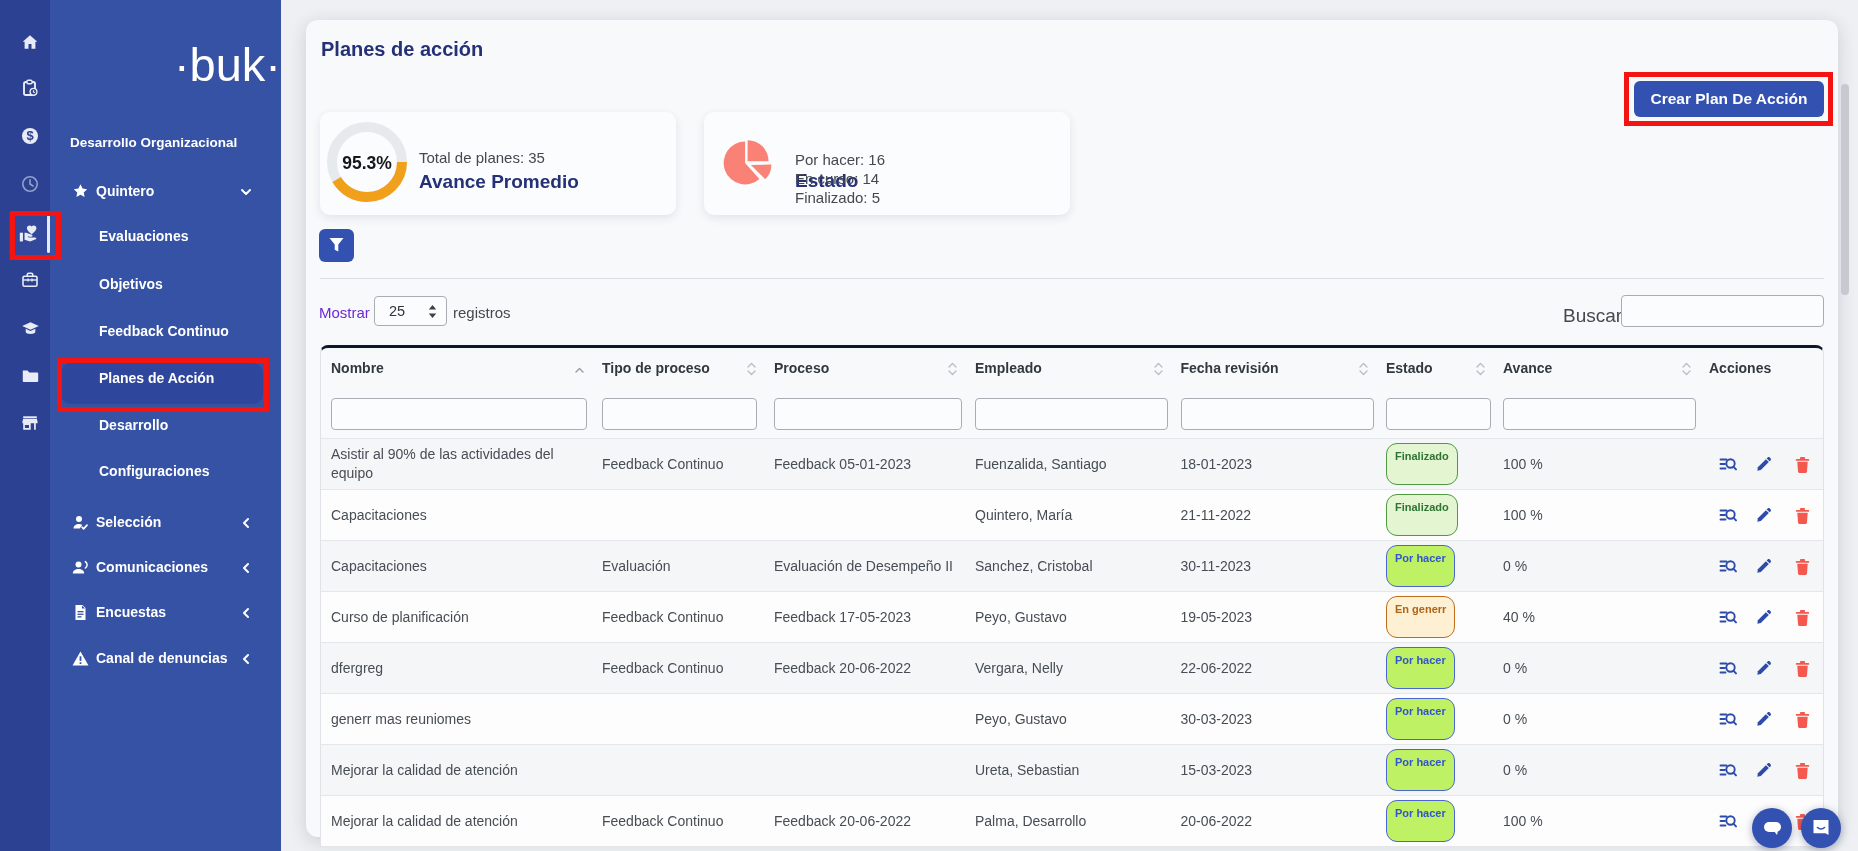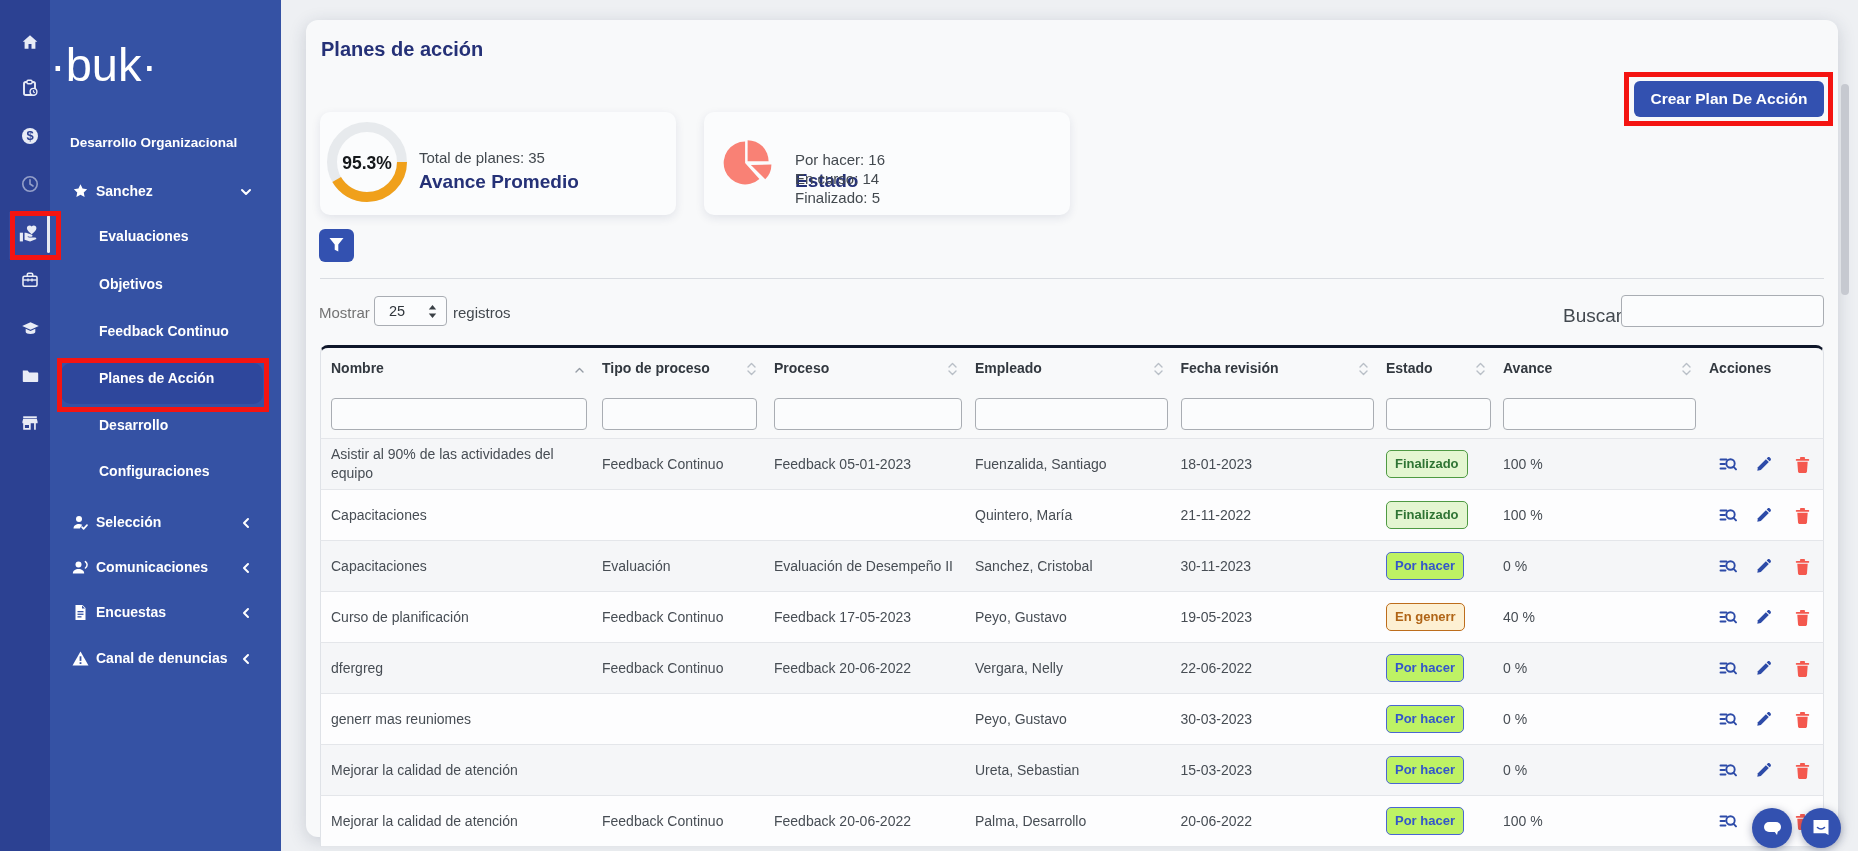--- a/index.html
+++ b/index.html
@@ -6,21 +6,21 @@
   * { margin:0; padding:0; box-sizing:border-box; }
   html,body { width:1858px; height:851px; overflow:hidden; }
   body { font-family:"Liberation Sans", sans-serif; background:#eef0f3; position:relative; }
   .abs { position:absolute; }
 
   
   #rail { left:0; top:0; width:50px; height:851px; background:#2c4192; z-index:5; }
   #rail .ric { position:absolute; left:21px; width:18px; height:18px; }
   
   #sidebar { left:50px; top:0; width:231px; height:851px; background:#3552a4; z-index:4; }
-  #logo { left:50px; top:37px; width:231px; text-align:left; color:#fff; font-size:47px; letter-spacing:0px; font-weight:normal; z-index:6;}
+  #logo { left:50px; top:37px; width:231px; text-align:right; color:#fff; font-size:47px; letter-spacing:0px; font-weight:normal; z-index:6;}
   .sgroup { left:70px; top:135px; color:#fff; font-weight:bold; font-size:13.5px; z-index:6;}
   .mitem { position:absolute; left:50px; width:231px; height:24px; color:#fff; font-size:14px; font-weight:bold; z-index:6; -webkit-text-stroke:0; }
   .mitem .lbl { position:absolute; left:46px; top:3px; }
   .mitem .ico { position:absolute; left:22px; top:3px; width:17px; height:17px; }
   .mitem .chev { position:absolute; left:190px; top:5px; width:12px; height:12px; }
   .sub .lbl { left:49px; }
   #selbox { left:61px; top:363px; width:202px; height:41px; background:#2e479c; border-radius:10px; z-index:5; }
 
   
   .redbox { position:absolute; border:5px solid #f41411; z-index:40; }
@@ -31,42 +31,42 @@
   #crearbtn { left:1634px; top:81px; width:190px; height:36px; background:#3351b0; border-radius:6px; color:#fff; font-size:15.5px; font-weight:bold; text-align:center; line-height:36px; z-index:2; }
   .card { position:absolute; background:#fbfcfd; border-radius:10px; box-shadow:0 3px 10px rgba(30,40,90,.10); z-index:2; }
   #card1 { left:320px; top:112px; width:356px; height:103px; }
   #card2 { left:704px; top:112px; width:366px; height:103px; }
   .cardtitle { position:absolute; font-size:19px; font-weight:bold; color:#253177; z-index:3;margin-top:48px; }
   .cardtext { position:absolute; font-size:15px; color:#43494f; line-height:19.2px; z-index:3; }
   #donutlabel { left:327px; top:153px; width:80px; text-align:center; font-size:17.5px; font-weight:bold; color:#15181b; z-index:3; }
   #filterbtn { left:319px; top:229px; width:35px; height:33px; background:#3351b0; border-radius:6px; z-index:2; }
   #hr1 { left:320px; top:278px; width:1504px; height:1px; background:#d9dce1; z-index:2; }
 
-  #mostrar { left:319px; top:304px; font-size:15px; color:#737373; z-index:2; }
+  #mostrar { left:319px; top:304px; font-size:15px; color:#6d28d9; z-index:2; }
   #selbox25 { left:374px; top:296px; width:73px; height:30px; border:1px solid #a9adb3; border-radius:4px; background:#fbfcfd; font-size:14.5px; color:#2f353b; line-height:28px; padding-left:14px; z-index:2; }
   #registros { left:453px; top:304px; font-size:15px; color:#43494f; z-index:2; }
   #buscarlbl { left:1563px; top:305px; font-size:19px; color:#43494f; z-index:2; }
   #buscarinput { left:1621px; top:295px; width:203px; height:32px; border:1px solid #a9adb3; border-radius:4px; background:#fbfcfd; z-index:2; }
 
   
   #tablewrap { left:320px; top:345px; width:1504px; z-index:2; }
   table { border-collapse:separate; border-spacing:0; table-layout:fixed; width:1504px; font-size:14px; color:#474d54; line-height:19px; }
   th, td { padding:0 0 0 10px; vertical-align:middle; text-align:left; font-weight:normal; }
   thead th { height:44px; font-weight:bold; color:#32383f; border-top:3px solid #0f172a; position:relative; }
   thead th:first-child { border-left:1px solid #dfe2e7; border-top-left-radius:8px; }
   thead th:last-child { border-right:1px solid #dfe2e7; border-top-right-radius:8px; }
   tr.filters td { height:50px; border-bottom:1px solid #e4e6ea; }
   tr.filters td:first-child { border-left:1px solid #dfe2e7; }
   tr.filters td:last-child { border-right:1px solid #dfe2e7; }
   tr.data td { height:51px; border-bottom:1px solid #e4e6ea; }
   tr.data td:first-child { border-left:1px solid #dfe2e7; }
   tr.data td:last-child { border-right:1px solid #dfe2e7; }
   tr.data:nth-child(even) { background:#f5f6f8; } tr.data:nth-child(odd) { background:#fdfdfe; }
     .finput { width:100%; height:32px; border:1px solid #a9adb3; border-radius:4px; background:#fbfcfd; }
-  .badge { display:inline-block; padding:3px 8px 4px; border-radius:5px; font-size:13px; font-weight:bold; white-space:nowrap; }
+  .badge { display:inline-block; padding:3px 8px 18px; border-radius:11px; font-size:11px; font-weight:bold; white-space:nowrap; }
   .b-fin { background:#e4f6d1; border:1.5px solid #4f9a43; color:#2f7434; }
   .b-por { background:#bef264; border:1.5px solid #4a66d2; color:#3355cb; }
   .b-cur { background:#fdf0d3; border:1.5px solid #bd6d1c; color:#b06416; }
   .sorts { position:absolute; right:8px; top:14px; }
   .acticons svg { vertical-align:middle; }
 
   
   #scrollthumb { left:1841px; top:84px; width:8px; height:211px; background:#c6c9d0; border-radius:4px; z-index:3; }
   .fab { position:absolute; width:40px; height:40px; border-radius:50%; background:#3351b0; z-index:50; box-shadow:0 2px 8px rgba(20,30,70,.35); }
 </style>
@@ -119,21 +119,21 @@
   </div>
 <div id="sidebar" class="abs"></div>
 <div id="logo" class="abs">·buk·</div>
 <div class="abs sgroup">Desarrollo Organizacional</div>
 <div id="selbox" class="abs"></div>
 
 <div class="mitem" style="top:180px;">
     <span class="ico"><svg width="17" height="17" viewBox="0 0 17 17">
         <path fill="#fff" d="M8.5 1.2l2.05 4.35 4.6.6-3.4 3.25.87 4.6-4.12-2.3-4.12 2.3.87-4.6-3.4-3.25 4.6-.6z"></path>
       </svg></span>
-    <span class="lbl">Sanchez</span>
+    <span class="lbl">Quintero</span>
     <span class="chev"><svg width="12" height="12" viewBox="0 0 12 12">
         <path d="M2 4l4 4 4-4" stroke="#fff" stroke-width="2" fill="none" stroke-linecap="round" stroke-linejoin="round"></path>
       </svg></span>
   </div>
 <div class="mitem sub" style="top:225px;">
     <span class="lbl">Evaluaciones</span>
   </div>
 <div class="mitem sub" style="top:273px;">
     <span class="lbl">Objetivos</span>
   </div>

